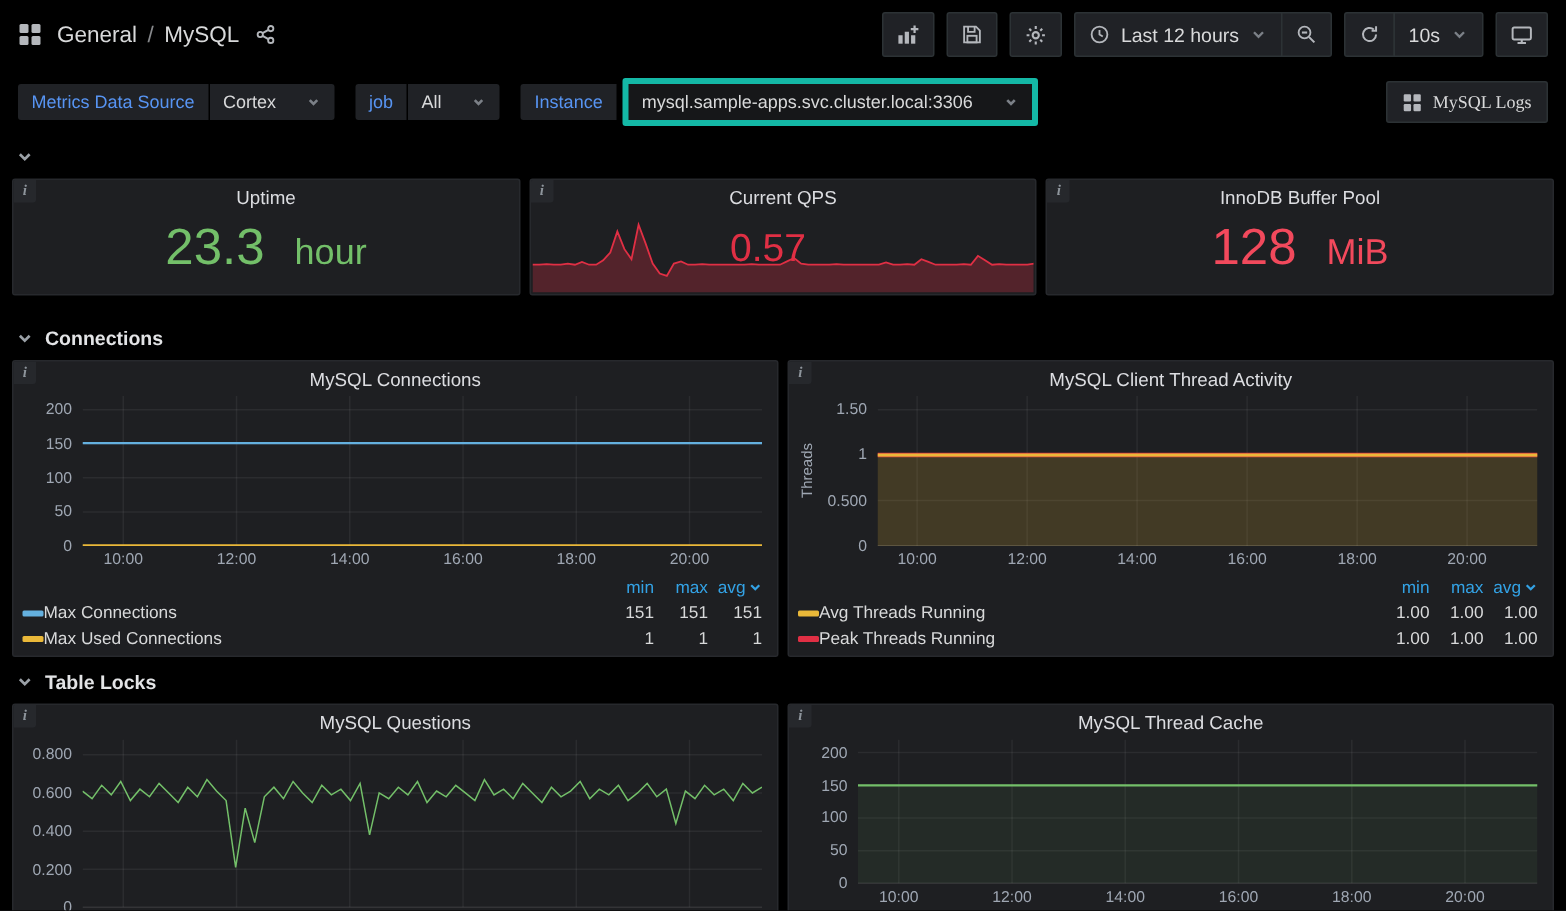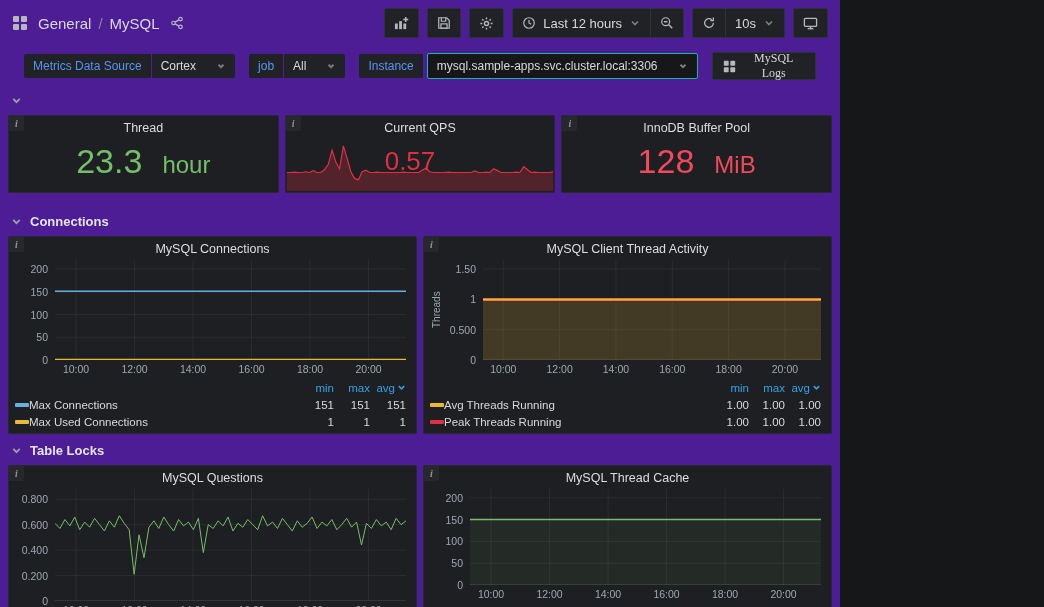--- a/index.html
+++ b/index.html
@@ -1,43 +1,43 @@
 <!DOCTYPE html>
 <html><head>
 <meta charset="utf-8">
 <style>
   *{box-sizing:border-box;margin:0;padding:0}
   html,body{background:#161719}
   body{font-family:"Liberation Sans",sans-serif;color:#d8d9da}
-  .dashboard{width:840px;height:607px;overflow:hidden;position:relative;background:#4c1d95}
+  .dashboard{width:1044px;height:607px;overflow:hidden;position:relative;background:#000000}
 
   
   .navbar{height:46px;display:flex;align-items:center;justify-content:space-between;padding:0 12px}
   .nav-left{display:flex;align-items:center;gap:10px}
   .icon-plain{display:inline-flex;color:#b4b7bc;cursor:pointer}
   .breadcrumb{font-size:15px;display:flex;align-items:center;gap:7px}
   .crumb{color:#d8d9da;cursor:pointer}
   .crumb-sep{color:#87898c}
   .nav-right{display:flex;align-items:center;gap:8px}
   .nav-btn{display:inline-flex;align-items:center;gap:7px;height:30px;padding:0 9px;background:#202226;
            border:1px solid #2c3235;border-radius:2px;color:#b4b7bc;font-size:13px;cursor:pointer;font-family:inherit}
   .nav-btn .lbl{color:#d8d9da;white-space:nowrap}
   .btn-group{display:flex}
   .btn-group .nav-btn:first-child{border-radius:2px 0 0 2px}
   .btn-group .nav-btn:last-child{border-radius:0 2px 2px 0;margin-left:-1px}
   .caret-ic{color:#7b8087}
 
   
-  .submenu{display:flex;align-items:center;gap:14px;padding:6px 24px 10px}
+  .submenu{display:flex;align-items:center;gap:14px;padding:6px 12px 10px}
   .var-group{display:flex;align-items:center}
   .var-label{padding:5px 9px;font-size:12px;font-weight:500;background:#202226;color:#5794f2;
              border-radius:2px 0 0 2px;cursor:pointer;white-space:nowrap}
   .var-value{padding:5px 9px;font-size:12px;color:#d8d9da;background:#202226;display:flex;align-items:center;gap:20px;
              margin-left:1px;border-radius:0 2px 2px 0;cursor:pointer;white-space:nowrap}
-  .var-value.bordered{background:#161719;border:1px solid #14b8a6;border-radius:2px;margin-left:4px}
+  .var-value.bordered{background:#161719;border:4px solid #14b8a6;border-radius:2px;margin-left:4px}
   .logs-btn{margin-left:auto;display:inline-flex;align-items:center;gap:7px;height:28px;padding:0 10px;
             background:#202226;border:1px solid #2c3235;border-radius:2px;color:#d8d9da;font-size:12px;cursor:pointer;font-family:Liberation Serif, serif}
 
   
   .dash-body{padding:2px 8px 0}
   .row-toggle-top{color:#9aa0a6;padding:2px 2px 8px;cursor:pointer;display:inline-flex}
 
   .panel{background:#1e1f22;border:1px solid #27292d;border-radius:2px;position:relative}
   .panel-info{position:absolute;top:0;left:0;width:15px;height:15px;background:#26282c;color:#8e959c;
               font:italic bold 10px "Liberation Serif",serif;display:flex;align-items:center;justify-content:center;
@@ -253,21 +253,21 @@
     <span class="row-toggle-top">
       <svg viewBox="0 0 16 16" width="13" height="13" fill="none" stroke="currentColor" stroke-width="1.8">
           <polyline points="4,6 8,10 12,6"></polyline>
         </svg>
     </span>
 
     
     <div class="stat-row">
       <div class="panel stat-panel">
         <div class="panel-info">i</div>
-        <div class="panel-title">Thread</div>
+        <div class="panel-title">Uptime</div>
         <div class="stat-center" style="color: rgb(115, 191, 105);">
           <span class="vu">
               <span class="stat-value-lg">23.3</span>
               <span class="stat-unit">hour</span>
             </span>
         </div>
       </div>
       <div class="panel stat-panel">
         <div class="panel-info">i</div>
         <div class="panel-title">Current QPS</div>

